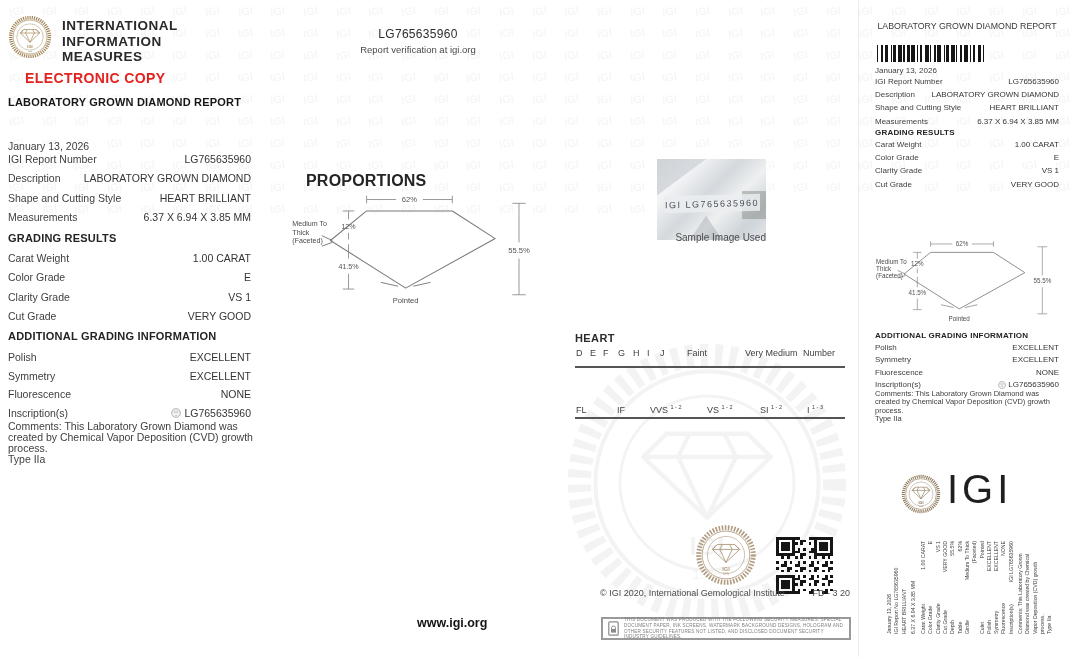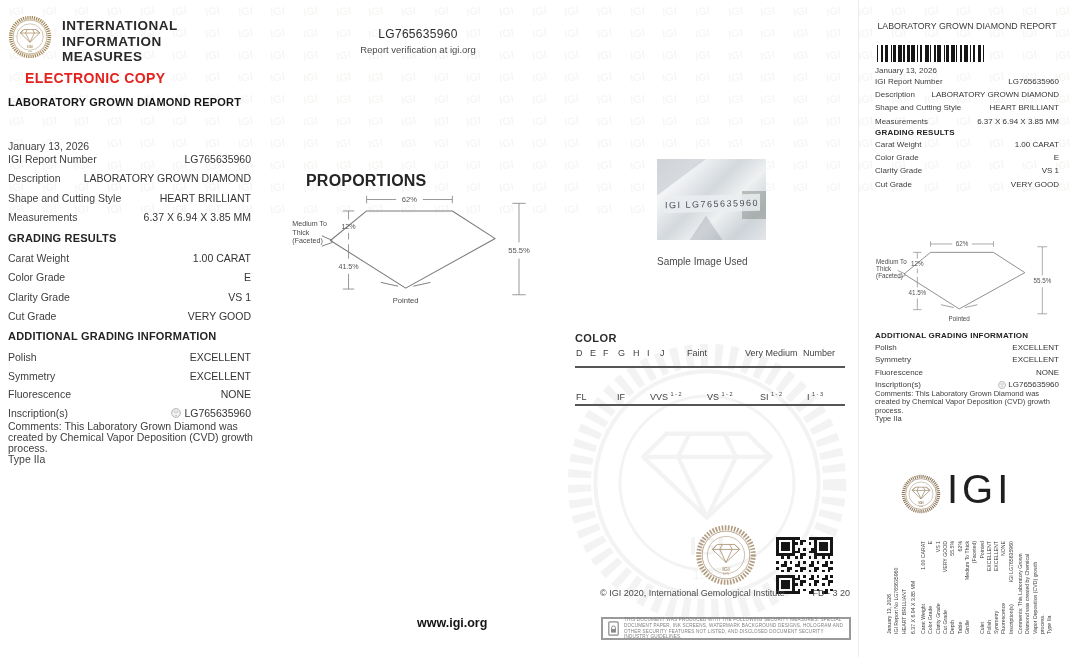--- a/index.html
+++ b/index.html
@@ -488,40 +488,40 @@
       </svg>
 
       <div class="abs" style="left:657px;top:159px;width:109px;height:81px;background:linear-gradient(135deg,#e8eaed 0%,#f3f4f6 22%,#d4d9dd 45%,#eef0f1 62%,#cdd3d8 82%,#e4e7ea 100%);overflow:hidden">
         <div class="abs" style="left:0;top:0;width:45%;height:45%;background:rgba(150,160,170,.30);clip-path:polygon(0 0,100% 0,0 100%)"></div>
         <div class="abs" style="right:0;top:40%;width:22%;height:34%;background:rgba(125,132,125,.45)"></div>
         <div class="abs" style="left:30%;bottom:0;width:30%;height:30%;background:rgba(110,120,130,.25);clip-path:polygon(0 100%,50% 0,100% 100%)"></div>
         <div class="abs" style="left:6%;top:44%;right:6%;height:17px;background:rgba(235,237,240,.85);display:flex;align-items:center;justify-content:center;transform:skewY(-1.5deg)">
           <span style="font-size:9px;letter-spacing:1.5px;color:#4b5056">IGI LG765635960</span>
         </div>
       </div>
-      <div class="abs" style="left:657px;top:256px;width:109px;text-align:left;font-size:10px;color:#4a4a4a">Sample Image Used</div>
+      <div class="abs" style="left:657px;top:232px;width:109px;text-align:right;font-size:10px;color:#4a4a4a">Sample Image Used</div>
 
       <div class="abs" style="left:575px;top:332px;width:270px">
-        <div class="scale-title">COLOR</div>
+        <div class="scale-title">HEART</div>
         <div style="position:relative;height:12px;margin-top:4px;padding-bottom:6px;border-bottom:2px solid #555">
           <span class="sc" style="left:1px">D</span>
           <span class="sc" style="left:15px">E</span>
           <span class="sc" style="left:28px">F</span>
           <span class="sc" style="left:43px">G</span>
           <span class="sc" style="left:58px">H</span>
           <span class="sc" style="left:72px">I</span>
           <span class="sc" style="left:85px">J</span>
           <span class="sc" style="left:112px">Faint</span>
           <span class="sc" style="left:170px">Very Medium</span>
           <span class="sc" style="left:228px">Number</span>
         </div>
       </div>
 
       <div class="abs" style="left:575px;top:386px;width:270px">
-        <div style="position:relative;height:13px;margin-top:5px;border-bottom:2px solid #555">
+        <div style="position:relative;height:13px;margin-top:18px;border-bottom:2px solid #555">
           <span class="sc" style="left:1px"><span>FL</span><sup></sup></span>
           <span class="sc" style="left:42px"><span>IF</span><sup></sup></span>
           <span class="sc" style="left:75px"><span>VVS</span> <sup>1 - 2</sup></span>
           <span class="sc" style="left:132px"><span>VS</span> <sup>1 - 2</sup></span>
           <span class="sc" style="left:185px"><span>SI</span> <sup>1 - 2</sup></span>
           <span class="sc" style="left:232px"><span>I</span> <sup>1 - 3</sup></span>
         </div>
       </div>
 
       <svg class="abs" style="left:695px;top:524px;width:62px;height:62px;color:#ab9476;opacity:.92">

